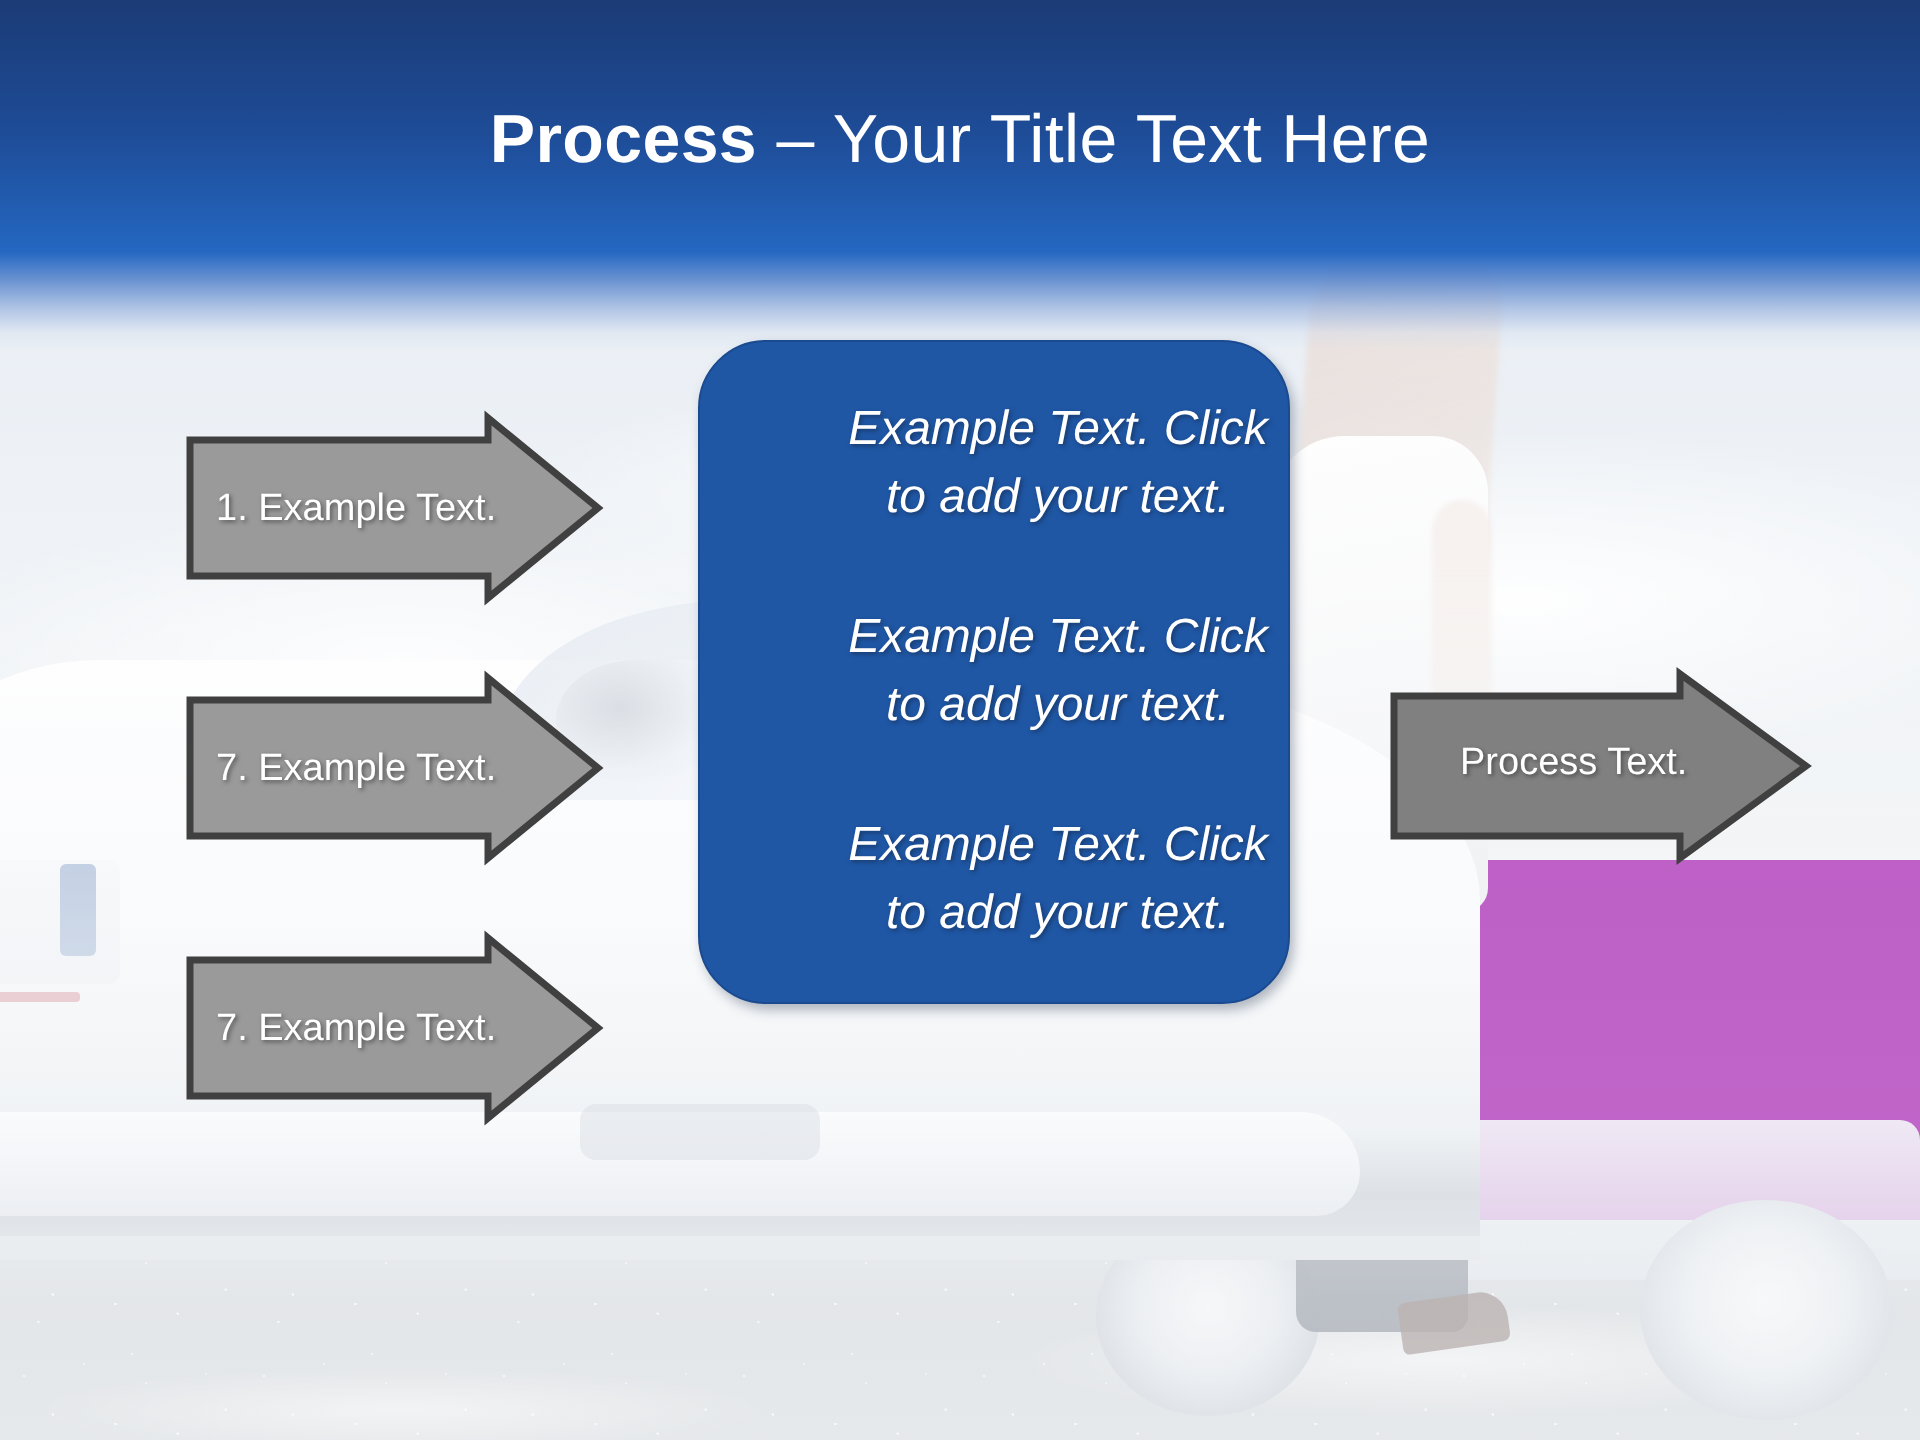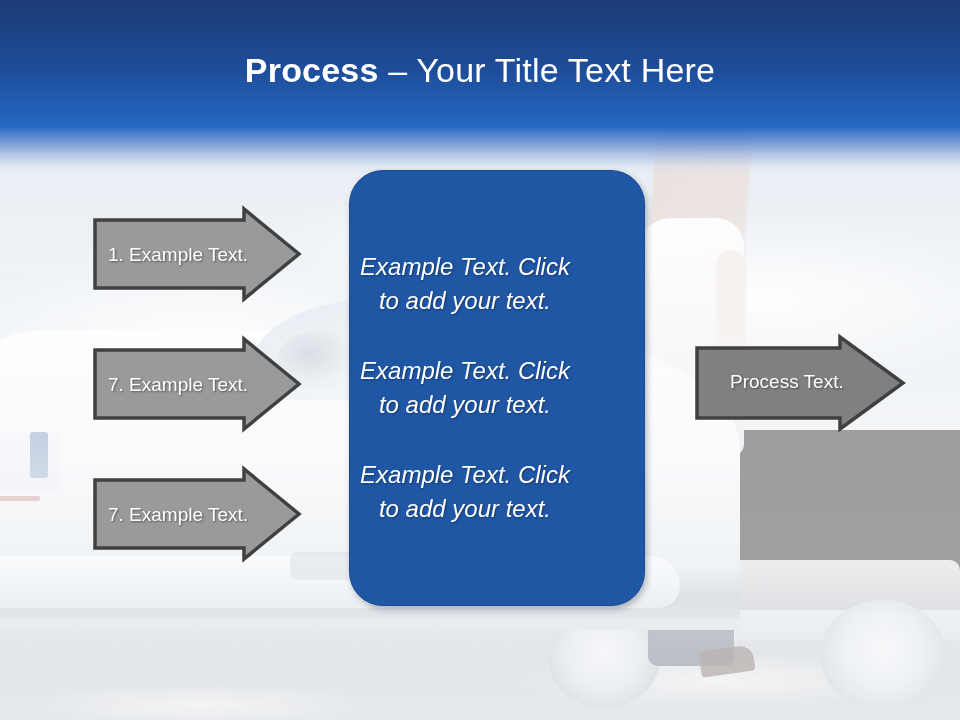--- a/index.html
+++ b/index.html
@@ -10,21 +10,21 @@
   }
   body {
     font-family: "Liberation Sans", sans-serif;
   }
 
   .slide {
     position: relative;
     width: 960px;
     height: 720px;
     overflow: hidden;
-    background: #737373;
+    background: #a21caf;
     text-decoration: underline;
   }
 
   
   .photo {
     position: absolute;
     inset: 0;
     overflow: hidden;
   }
   
@@ -211,30 +211,30 @@
     letter-spacing: .2px;
     white-space: nowrap;
   }
   .title .t-strong { font-weight: bold; }
   .title .t-rest { font-weight: normal; }
 
   
   .panel {
     position: absolute;
     left: 349px; top: 170px;
-    width: 296px; height: 436px;
+    width: 296px; height: 332px;
     background: #1f57a5;
     border: 1px solid #1a4a8f;
     border-radius: 34px;
     box-shadow: 2px 3px 6px rgba(40,55,80,0.35);
     box-sizing: border-box;
     display: flex;
     flex-direction: column;
     justify-content: center;
-    align-items: flex-start;
+    align-items: flex-end;
   }
   .panel-para {
     color: #ffffff;
     font-style: italic;
     font-size: 24px;
     line-height: 34px;
     text-align: center;
     width: 230px;
     text-shadow: 1px 1px 2px rgba(20,35,60,0.55);
     margin: 0;

